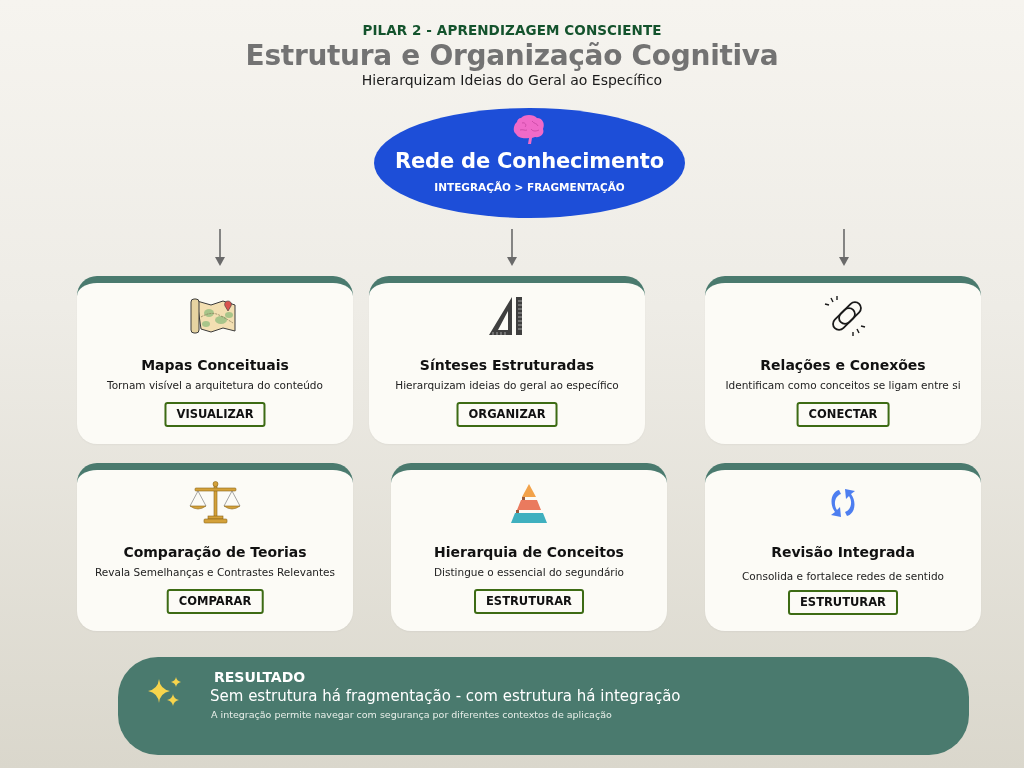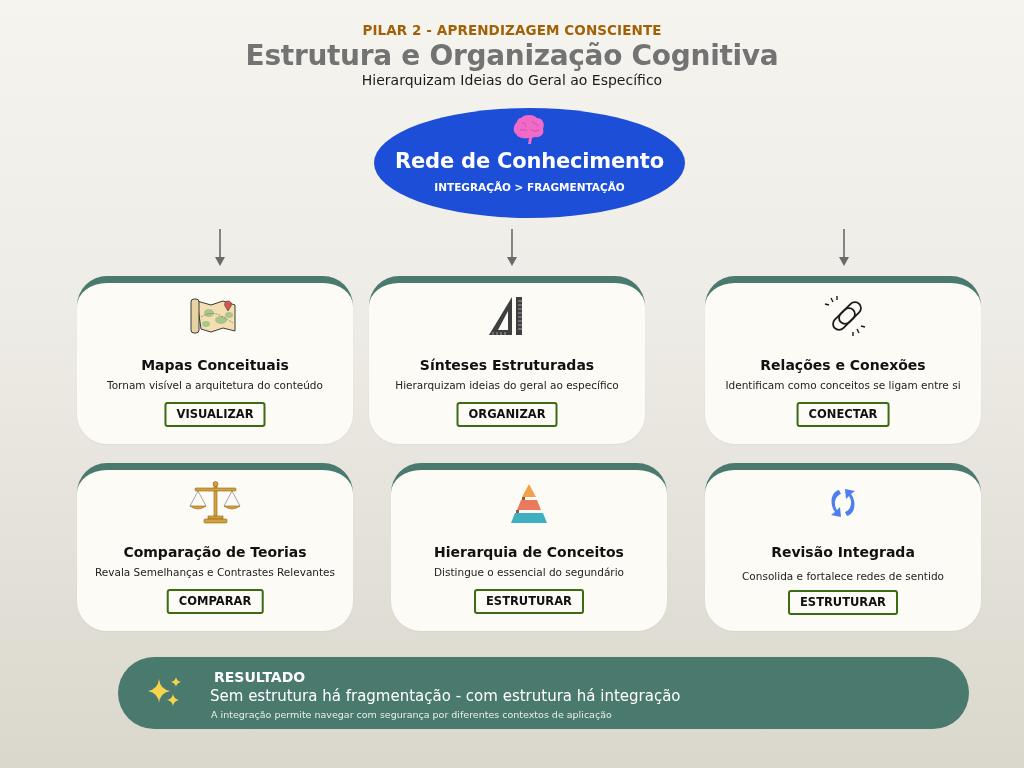--- a/index.html
+++ b/index.html
@@ -4,53 +4,53 @@
 <style>
   * { box-sizing: border-box; margin: 0; padding: 0; }
   html, body { width: 1024px; height: 768px; overflow: hidden; }
   body {
     font-family: "DejaVu Sans", "Liberation Sans", sans-serif;
     background: linear-gradient(180deg, #f6f4ef 0%, #eeece6 40%, #dad7cc 100%);
     position: relative;
     color: #111;
   }
   .header { position: absolute; left: 0; top: 22px; width: 1024px; text-align: center; }
-  .pillar { font-size: 13.5px; font-weight: bold; letter-spacing: 0.1px; color: #a16207; }
+  .pillar { font-size: 13.5px; font-weight: bold; letter-spacing: 0.1px; color: #14532d; }
   .title { font-size: 28px; font-weight: bold; margin-top: 1px; letter-spacing: -0.3px; color: #737373; }
   .subtitle { font-size: 14px; margin-top: 0px; color: #1a1a1a; }
 
   .ellipse {
     position: absolute; left: 374px; top: 108px; width: 311px; height: 110px;
     border-radius: 50%; background: #1d4ed8; text-align: center; color: #fff;
   }
   .brain { position: absolute; left: 138px; top: 6px; width: 34px; height: 32px; }
   .ellipse-title { position: absolute; left: 0; width: 100%; top: 41px; font-size: 21px; font-weight: bold; letter-spacing: -0.2px; }
   .ellipse-sub { position: absolute; left: 0; width: 100%; top: 73px; font-size: 10.5px; font-weight: bold; }
 
   .arrow { position: absolute; width: 14px; height: 38px; }
 
   .card {
     position: absolute; width: 276px; height: 168px;
-    border-radius: 30px; background: #fcfbf6;
+    border-radius: 20px; background: #fcfbf6;
     border-top: 7px solid #4a7a6e;
     box-shadow: 0 1px 2px rgba(0,0,0,0.04);
     text-align: center;
   }
   .card .icon { position: absolute; left: 50%; transform: translateX(-50%); top: 10px; width: 52px; height: 46px; }
   .card .c-title { position: absolute; left: 0; width: 100%; top: 74px; font-size: 14px; font-weight: bold; color: #111; }
   .card .c-desc { position: absolute; left: 0; width: 100%; top: 96px; font-size: 10.5px; color: #222; }
   .card .c-btn {
     position: absolute; left: 50%; transform: translateX(-50%); top: 119px;
     border: 2px solid #3d6b14; border-radius: 3px; background: #fcfbf6;
     font-size: 11.5px; font-weight: bold; color: #111; height: 25px; line-height: 21px;
     padding: 0 10px; font-family: "DejaVu Sans", "Liberation Sans", sans-serif; white-space: nowrap;
   }
 
   .result {
-    position: absolute; left: 118px; top: 657px; width: 851px; height: 72px;
+    position: absolute; left: 118px; top: 657px; width: 851px; height: 98px;
     border-radius: 40px; background: #4a7a6e; color: #fff;
   }
   .sparkle { position: absolute; left: 28px; top: 18px; width: 42px; height: 36px; }
   .r-label { position: absolute; left: 96px; top: 12px; font-size: 14px; font-weight: bold; }
   .r-title { position: absolute; left: 92px; top: 30px; font-size: 15px; font-weight: normal; }
   .r-desc { position: absolute; left: 93px; top: 52px; font-size: 9.5px; color: #e8efe9; text-align: right; }
 </style>
 </head>
 <body>
 

